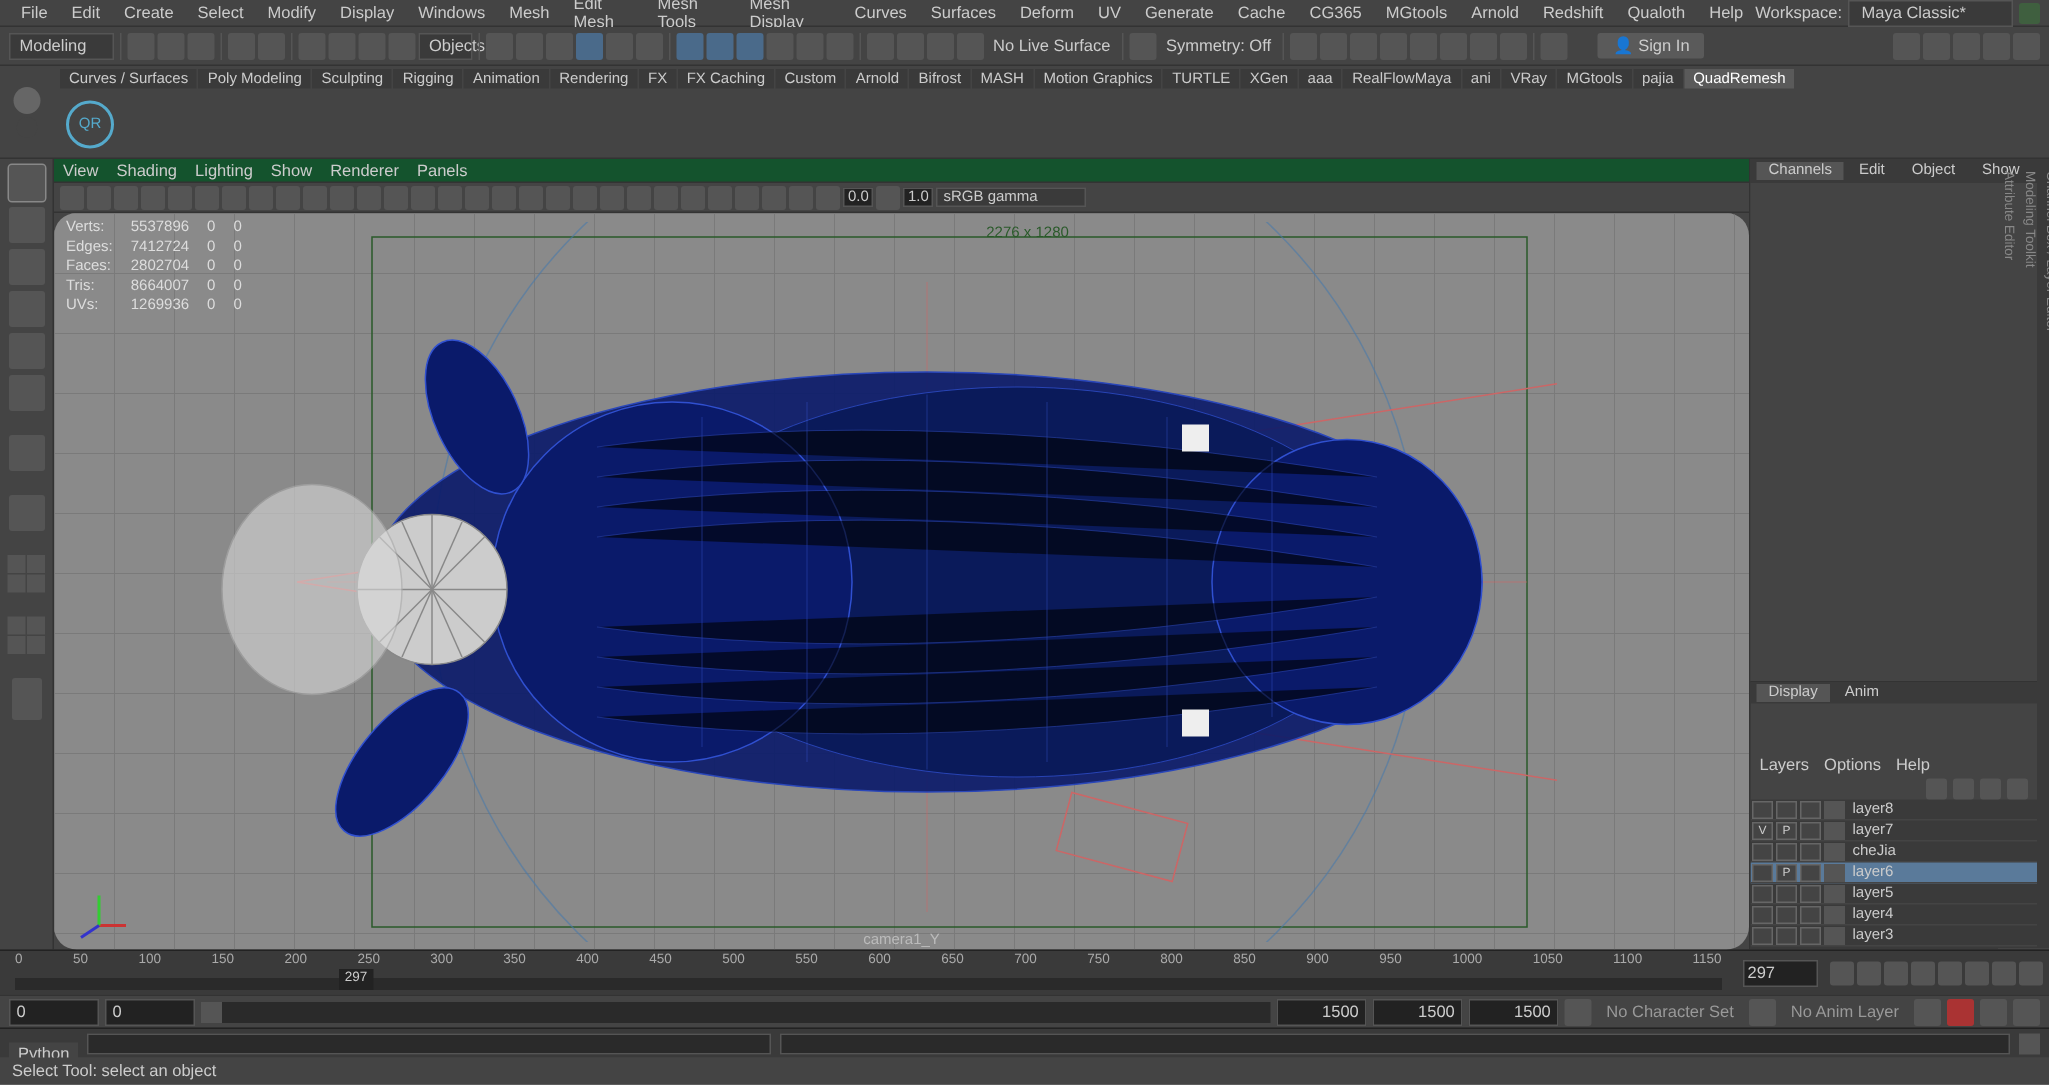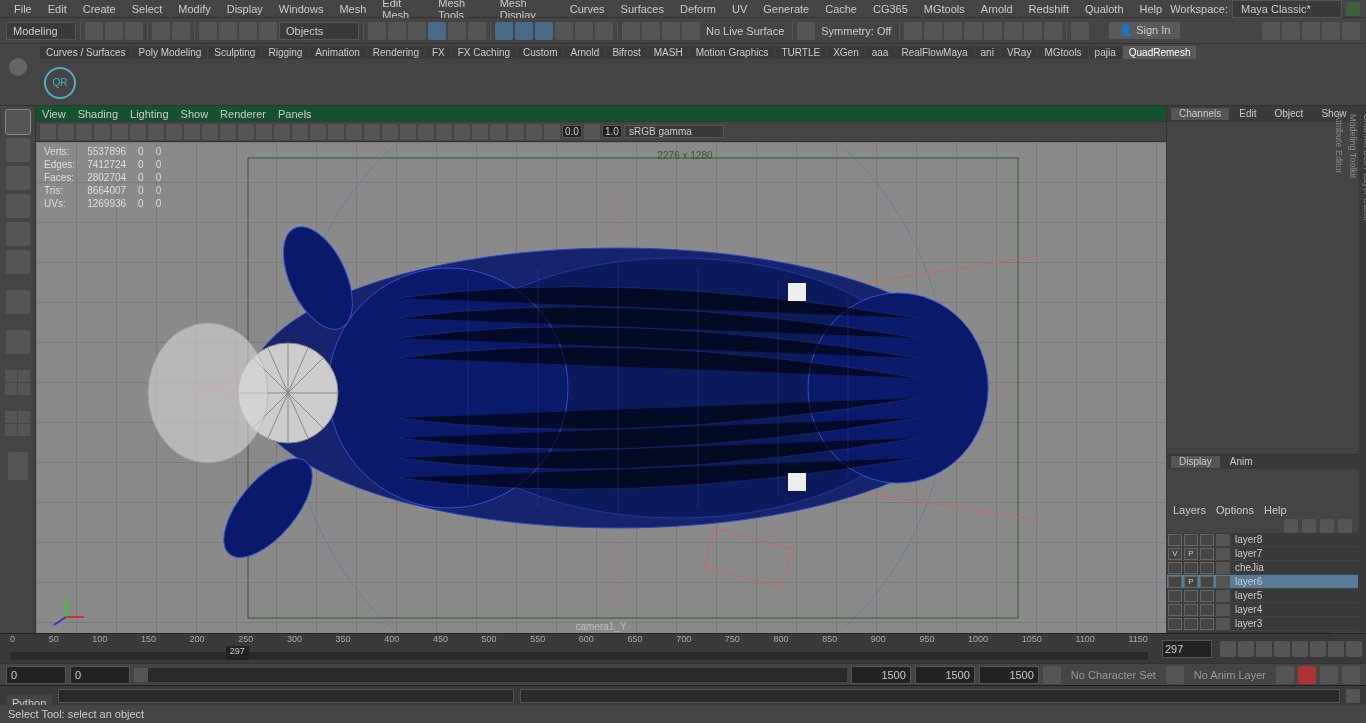--- a/index.html
+++ b/index.html
@@ -33,21 +33,21 @@
 .toolbox .tool.sel { outline: 1px solid #888; }
 .toolbox .sep2 { height: 8px; }
 .toolbox .small-grid { display: grid; grid-template-columns: 12px 12px; gap: 1px; }
 .toolbox .small-grid div { width: 12px; height: 12px; background: #555; }
 .viewport-area { flex: 1; display: flex; flex-direction: column; background: #444; }
 .panel-menubar { height: 16px; background: #14532d; display: flex; align-items: center; padding: 0 6px; gap: 12px; border-bottom: 1px solid #333; }
 .panel-toolbar { height: 20px; background: #444; display: flex; align-items: center; padding: 0 4px; gap: 2px; border-bottom: 1px solid #333; }
 .panel-toolbar .pbtn { width: 16px; height: 16px; background: #555; border-radius: 2px; cursor: pointer; }
 .panel-toolbar .pinput { background: #222; border: 1px solid #555; width: 20px; padding: 0 2px; font-size: 10px; }
 .panel-toolbar .pdd { background: #3a3a3a; border: 1px solid #555; padding: 0 4px; font-size: 10px; width: 100px; }
-.viewport { flex: 1; background: #8a8a8a; position: relative; overflow: hidden; }
+.viewport { flex: 1; background: #8a8a8a; position: relative; overflow: hidden; border-radius: 15px; }
 .grid-bg { position: absolute; inset: 0; background-image: linear-gradient(#7a7a7a 1px, transparent 1px), linear-gradient(90deg, #7a7a7a 1px, transparent 1px); background-size: 40px 40px; }
 .hud { position: absolute; top: 2px; left: 6px; font-size: 10px; color: #ddd; }
 .hud table td { padding: 0 10px 0 0; color: #ddd; font-size: 10px; }
 .car-wire { position: absolute; top: 50%; left: 48%; transform: translate(-50%, -50%); }
 .res-label { position: absolute; top: 8px; left: 55%; color: #2a5a2a; font-size: 10px; }
 .cam-label { position: absolute; bottom: 1px; left: 50%; transform: translateX(-50%); color: #bbb; font-size: 10px; }
 .axis { position: absolute; bottom: 6px; left: 10px; }
 .right-side { width: 200px; background: #444; border-left: 1px solid #333; display: flex; }
 .right-panels { flex: 1; display: flex; flex-direction: column; }
 .rp-tabs { height: 16px; display: flex; gap: 2px; padding: 2px 4px; background: #3a3a3a; }
@@ -131,21 +131,21 @@
   <div class="tbtn"></div>
   <div class="tbtn"></div>
   <div class="sep"></div>
   <div class="tbtn"></div>
   <div class="tbtn"></div>
   <div class="sep"></div>
   <div class="tbtn"></div>
   <div class="tbtn"></div>
   <div class="tbtn"></div>
   <div class="tbtn"></div>
-  <div class="dd" style="width:80px">Objects</div>
+  <div class="dd" style="width:36px">Objects</div>
   <div class="sep"></div>
   <div class="tbtn"></div>
   <div class="tbtn"></div>
   <div class="tbtn"></div>
   <div class="tbtn hl"></div>
   <div class="tbtn"></div>
   <div class="tbtn"></div>
   <div class="sep"></div>
   <div class="tbtn hl"></div>
   <div class="tbtn hl"></div>

